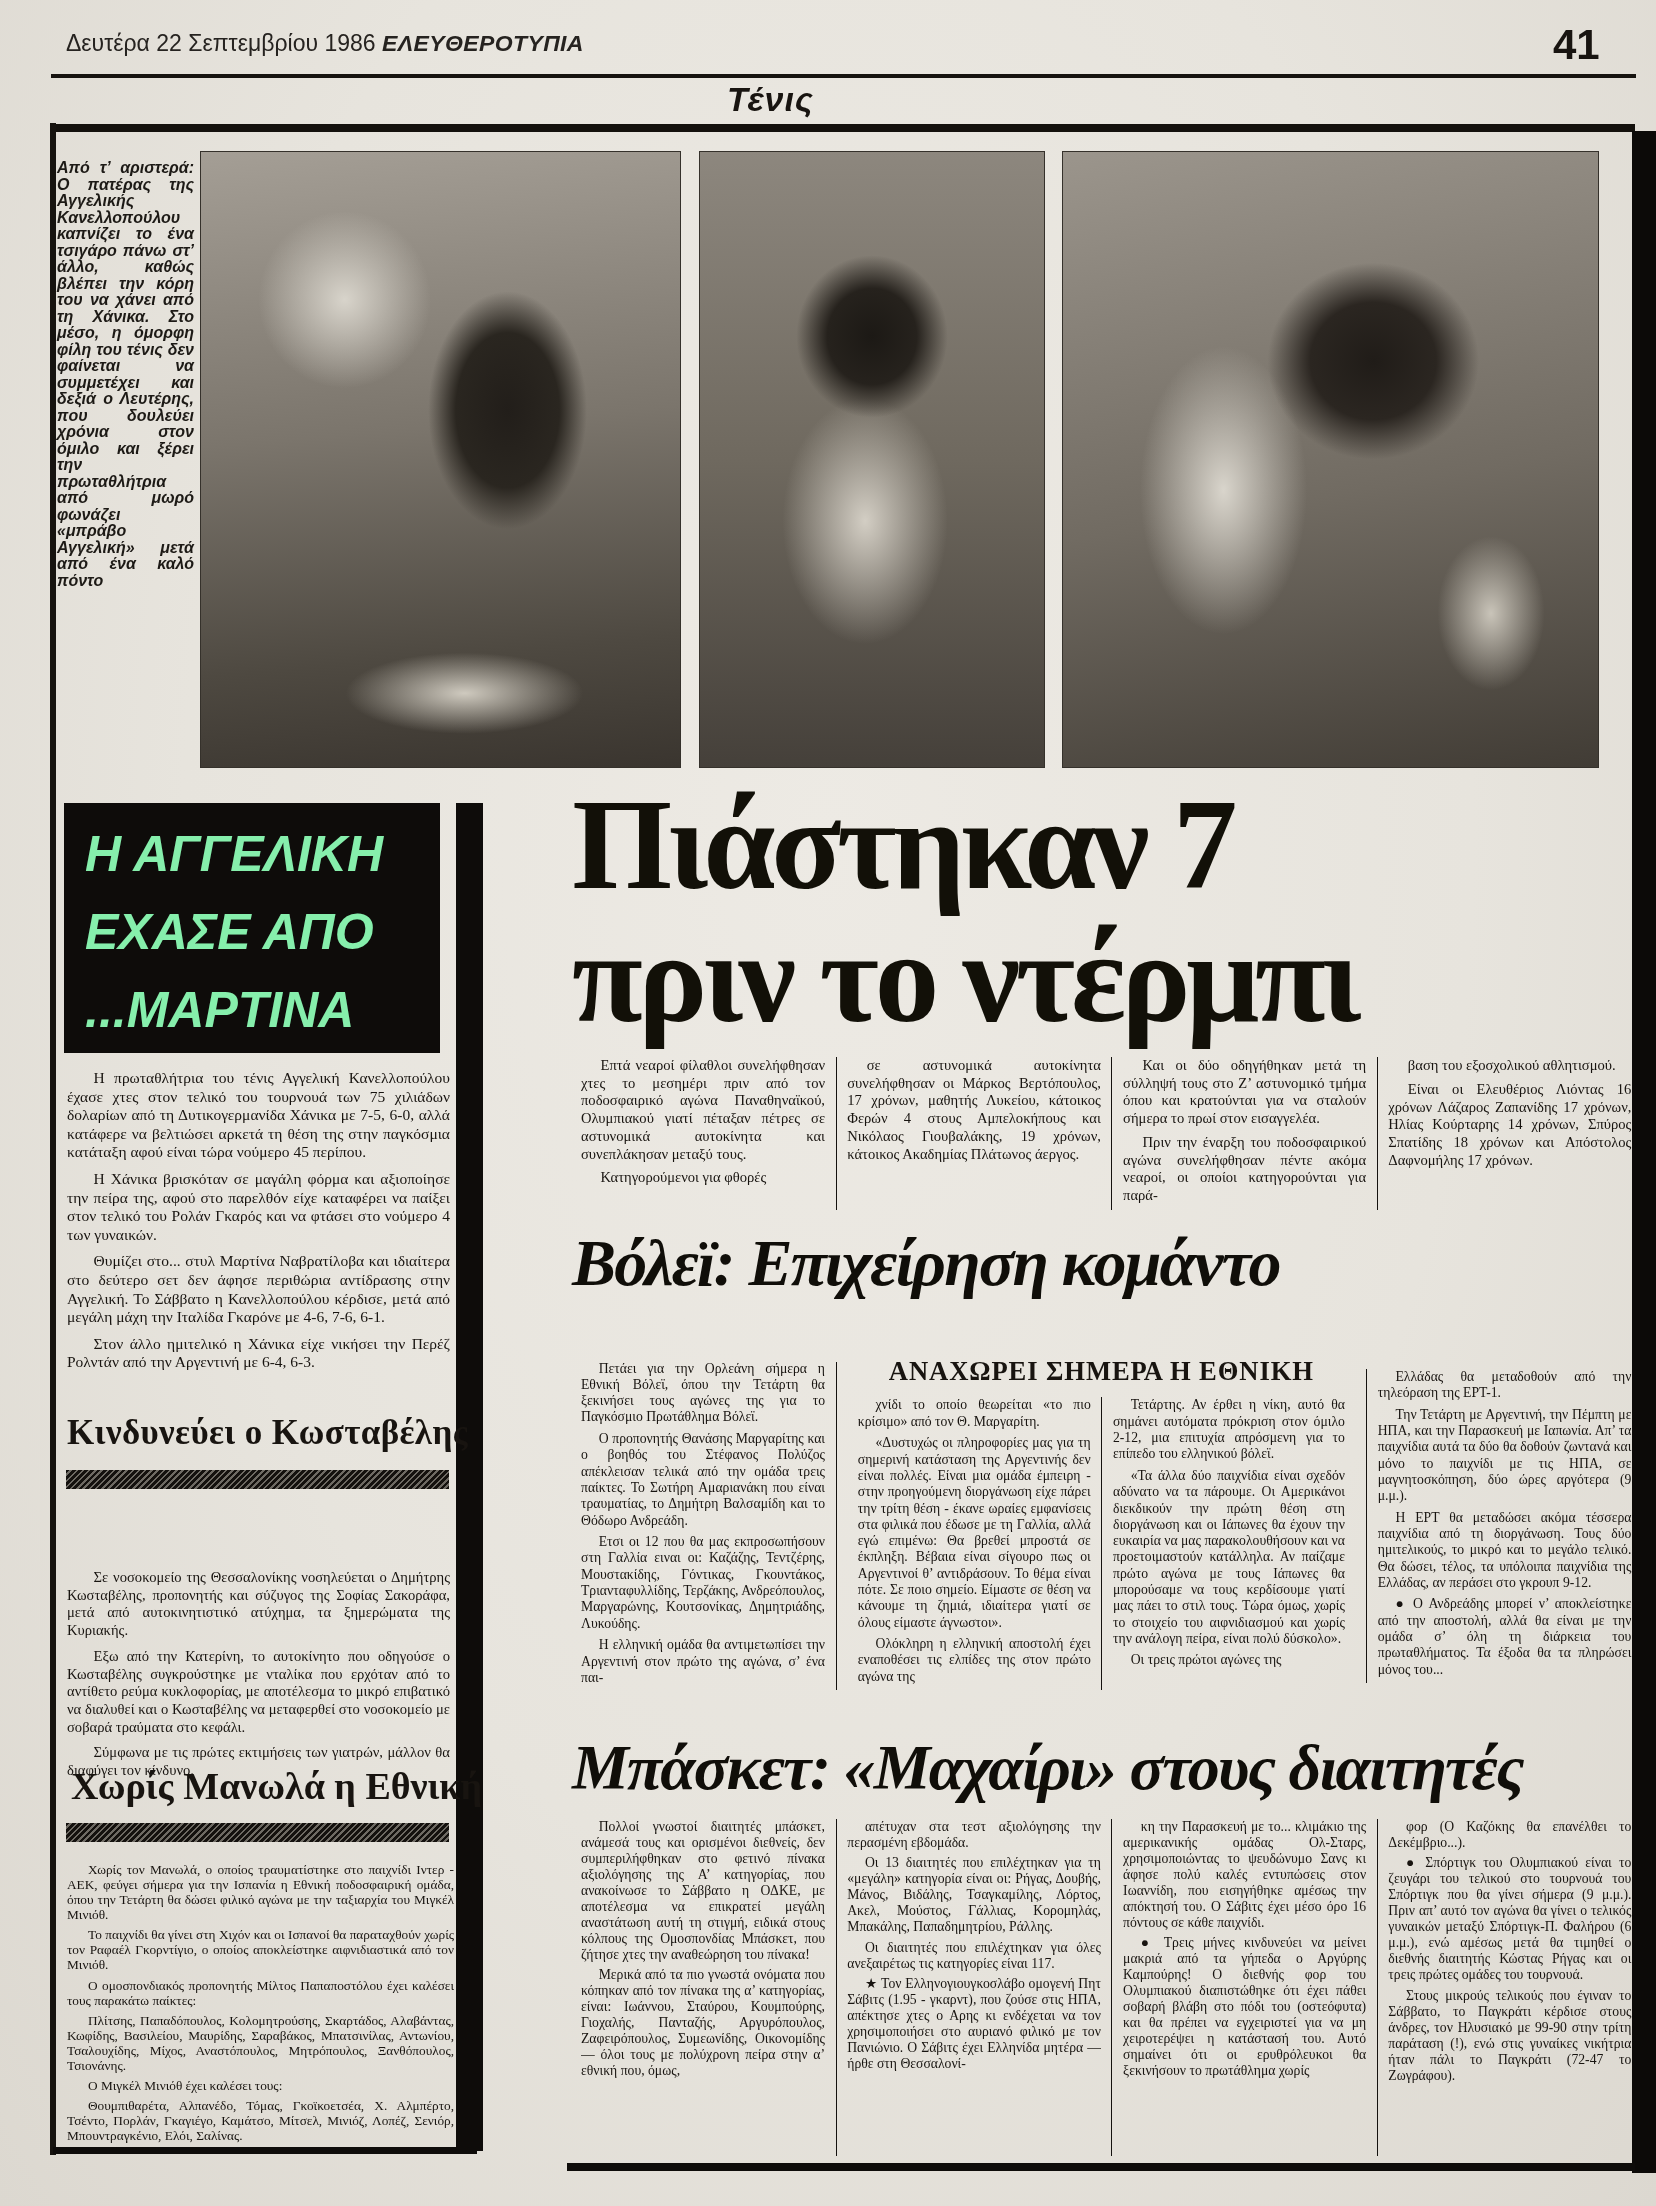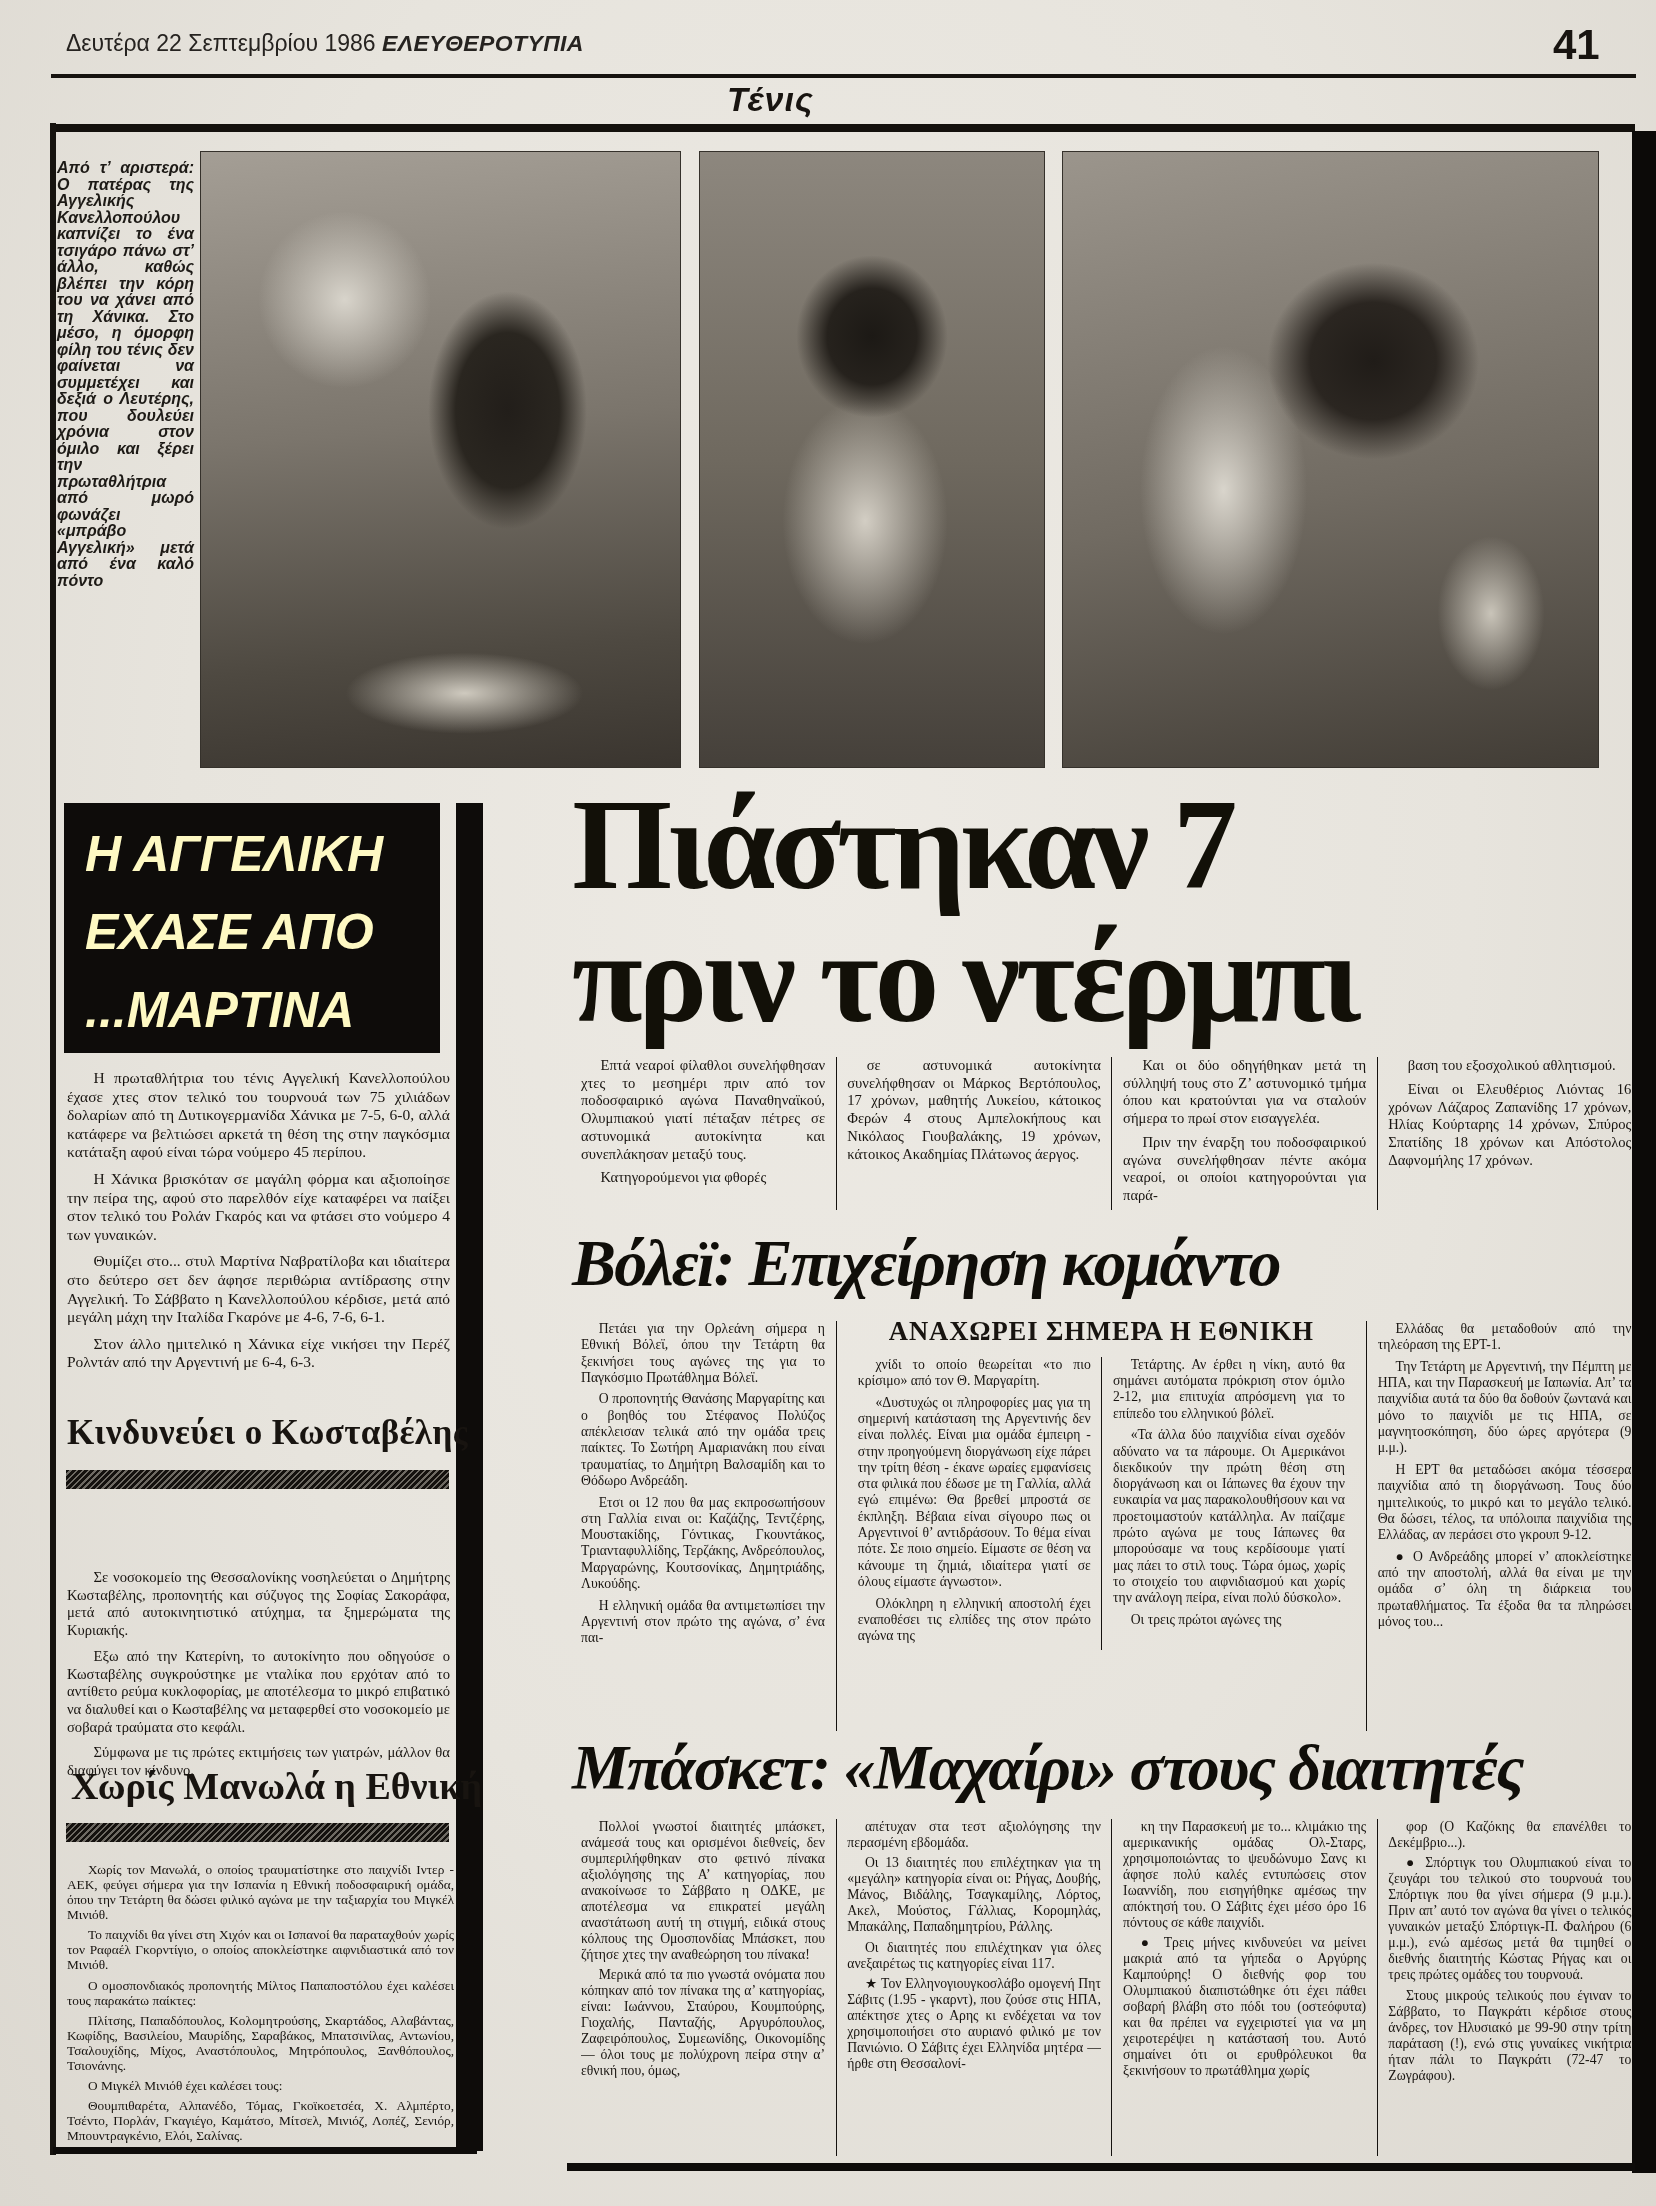--- a/index.html
+++ b/index.html
@@ -31,21 +31,21 @@
      background:radial-gradient(closest-side at 50% 30%,#1c1915 0%,#26221d 26%,rgba(38,34,29,0) 44%),
                 radial-gradient(closest-side at 48% 60%,#d3cec4 0%,rgba(211,206,196,0) 50%),
                 linear-gradient(180deg,#8d877e 0%,#6f695f 50%,#45403a 100%);}
   .photo-3{left:1062px;width:537px;
      background:radial-gradient(closest-side at 58% 34%,#201c18 0%,#2b2621 28%,rgba(43,38,33,0) 47%),
                 radial-gradient(closest-side at 30% 55%,#d9d5cc 0%,rgba(217,213,204,0) 52%),
                 radial-gradient(closest-side at 80% 75%,#c9c4b9 0%,rgba(201,196,185,0) 50%),
                 linear-gradient(170deg,#9b958c 0%,#716b62 55%,#413c35 100%);}
 
   
-  .tennis-box{left:64px;top:803px;width:376px;height:250px;background:#0e0c0a;color:#fef9c3;
+  .tennis-box{left:64px;top:803px;width:376px;height:250px;background:#0e0c0a;color:#86efac;
               font-family:"Liberation Sans",sans-serif;font-weight:bold;font-style:italic;
               font-size:50px;line-height:78px;padding:12.4px 0 0 21px;box-sizing:border-box;white-space:nowrap;}
   .v-divider{left:456px;top:803px;width:26.6px;height:1348px;background:#0e0c0a;}
   .body-text{text-align:justify;}
   .body-text p{margin:0 0 8px 0;text-indent:26.6px;}
   .tennis-article{left:67px;top:1069px;width:383px;font-size:15.5px;line-height:18.6px;}
   .sub-head{font-weight:bold;white-space:nowrap;text-align:right;}
   .kostavelis-head{left:67px;top:1413px;font-size:35px;letter-spacing:0.4px;}
   .halftone{height:18.6px;background:repeating-linear-gradient(135deg,#14110e 0 2.7px,#6e6a63 2.7px 4.4px);}
   .ht-1{left:66px;top:1470px;width:383px;}
@@ -63,21 +63,21 @@
   .col-row{display:flex;overflow:hidden;margin-left:9px;}
   .col-row .col{box-sizing:border-box;padding:0 10.6px;}
   .col-row .col:first-child{padding-left:0;}
   .col-row .col + .col{border-left:1.8px solid #15120f;}
   .derby-cols{left:572px;top:1057px;width:1061px;height:153px;font-size:14.6px;line-height:17.7px;}
   .derby-cols p{margin:0 0 6.2px 0;text-indent:19.5px;}
   .c-24{width:24%;} .c-25{width:25%;} .c-26{width:26%;} .c-50{width:50%;}
 
   .volley-head{left:572px;top:1225px;width:1064px;font-weight:bold;font-style:italic;font-size:66px;
                letter-spacing:-1.8px;white-space:nowrap;color:#100e09;}
-  .volley-row{left:572px;top:1321px;width:1061px;height:410px;font-size:13.7px;line-height:16.3px;}
+  .volley-row{left:572px;top:1321px;width:1061px;height:410px;font-size:13.7px;line-height:16.3px;align-items:center;}
   .volley-row p{margin:0 0 5.3px 0;text-indent:17.7px;}
   .v-mid-inner{display:flex;}
   .v-mid-inner .vcol{width:50%;box-sizing:border-box;padding:0 10.6px;}
   .v-mid-inner .vcol + .vcol{border-left:1.8px solid #15120f;}
   .volley-subhead{text-align:center;font-weight:bold;font-size:26.6px;letter-spacing:0.9px;margin:1.8px 0 17.7px 0;white-space:nowrap;}
 
   .basket-head{left:572px;top:1731px;width:1064px;font-weight:bold;font-style:italic;font-size:64px;
                letter-spacing:-1.8px;white-space:nowrap;color:#100e09;}
   .basket-row{left:572px;top:1819px;width:1061px;height:337px;font-size:13.7px;line-height:16px;}
   .basket-row p{margin:0 0 4.4px 0;text-indent:17.7px;}

